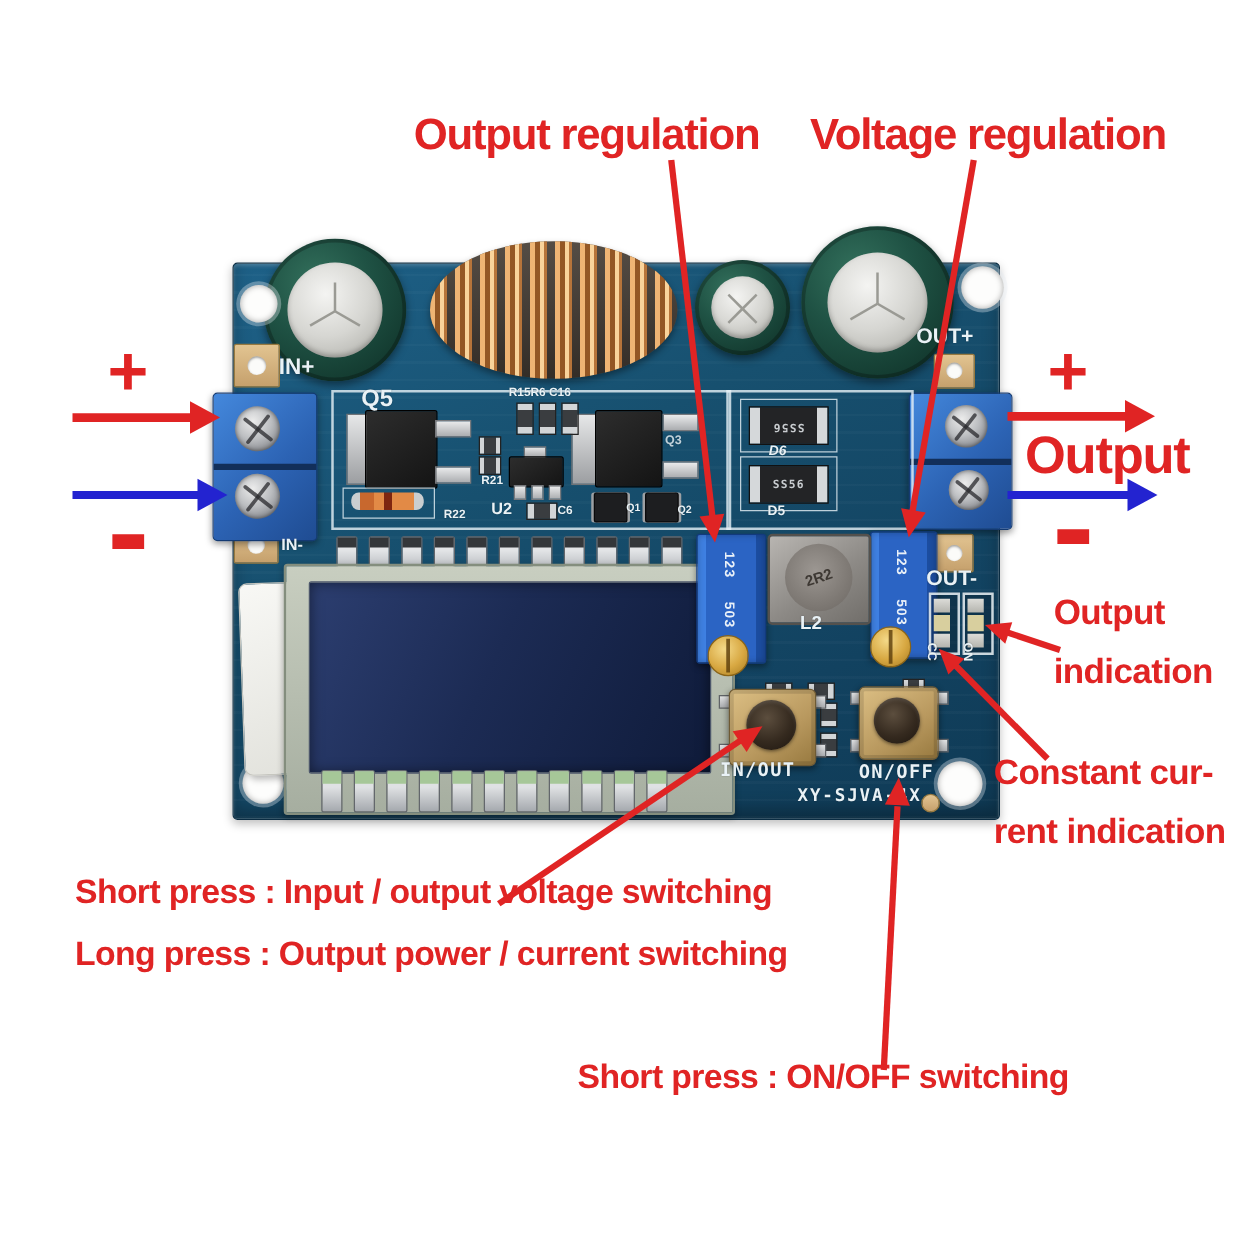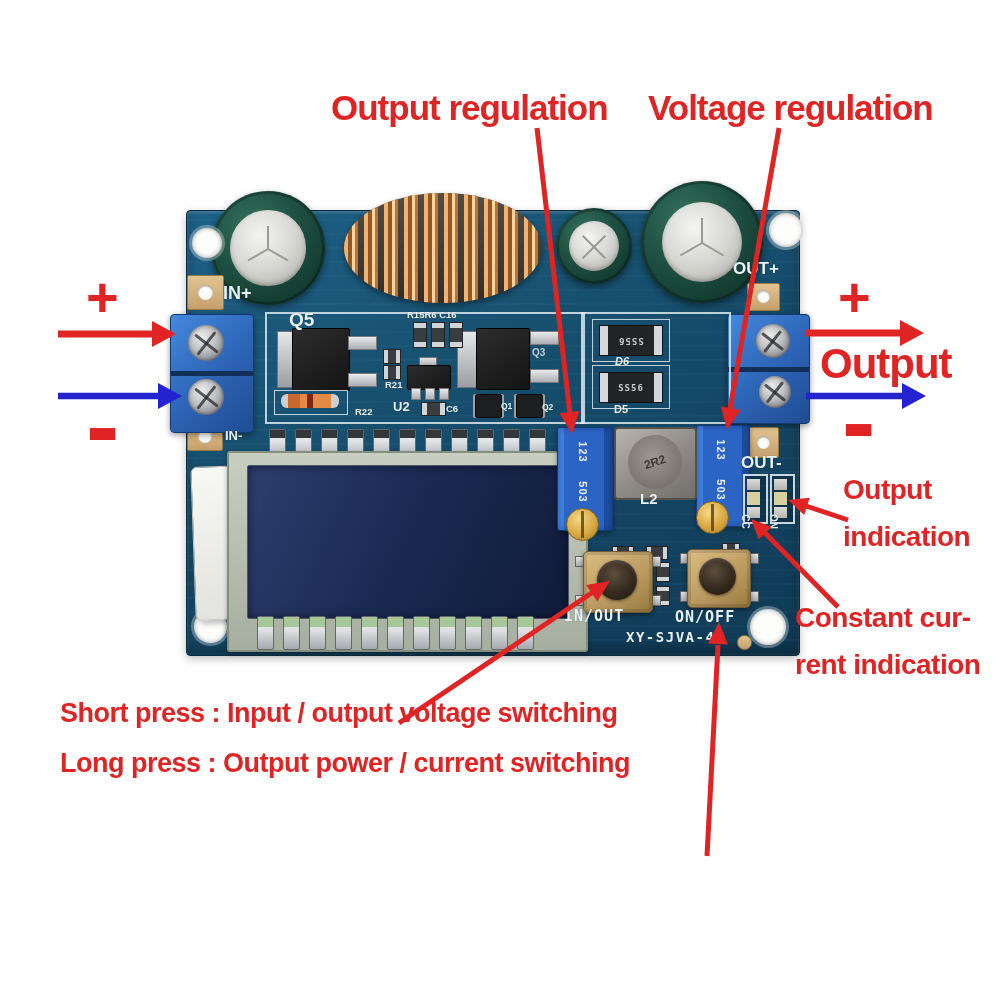--- a/index.html
+++ b/index.html
@@ -9,21 +9,21 @@
   
   .board{position:absolute;left:186px;top:210px;width:612px;height:444px;
     background:linear-gradient(155deg,#1e6188 0%,#17506f 38%,#124260 75%,#0f3a55 100%);
     border:1px solid #0a2c42;border-radius:4px;
     box-shadow:inset 0 2px 3px rgba(255,255,255,.18), inset 0 -8px 14px rgba(0,0,0,.28), 0 3px 8px rgba(0,0,0,.25);}
   .board::before{content:"";position:absolute;inset:0;border-radius:4px;
     background:repeating-linear-gradient(0deg,rgba(255,255,255,.025) 0 2px,transparent 2px 14px);}
   .silkbox{position:absolute;border:2px solid rgba(233,243,247,.8);}
   .silk{position:absolute;color:#e9f2f6;font-weight:bold;white-space:nowrap;
         font-family:"Liberation Sans",sans-serif;text-shadow:0 0 1px rgba(0,0,0,.4);}
-  .mono{font-family:"DejaVu Sans Mono","Liberation Mono",monospace;}
+  .mono{font-family:"DejaVu Sans Mono","Liberation Mono",monospace;margin-left:12px;}
   
   .cap{position:absolute;border-radius:50%;
     background:radial-gradient(circle at 36% 30%,#33705c 0%,#1f5244 40%,#143c31 75%,#0d2c24 100%);
     box-shadow:0 3px 7px rgba(0,0,0,.45), inset 0 0 0 3px rgba(0,0,0,.25);}
   .cap .top{position:absolute;left:17%;top:17%;width:66%;height:66%;border-radius:50%;
     background:radial-gradient(circle at 40% 33%,#f4f4f2 0%,#d6d6d2 50%,#a8a8a2 100%);
     box-shadow:inset 0 -2px 4px rgba(0,0,0,.25);}
   .vent{position:absolute;left:50%;top:50%;width:31%;height:2px;background:#9a9a94;transform-origin:0 50%;}
   
   .toroid{position:absolute;border-radius:50%;background:linear-gradient(#554d45,#332d27);
@@ -346,14 +346,15 @@
 
   <div class="txt note" style="left:843px;top:474px;">Output</div>
   <div class="txt note" style="left:843px;top:521px;">indication</div>
 
   <div class="txt note" style="left:795px;top:602px;">Constant cur-</div>
   <div class="txt note" style="left:795px;top:649px;">rent indication</div>
 
   <div class="txt press" style="left:20px;top:698px;">Short press : Input / output voltage switching</div>
   <div class="txt press" style="left:20px;top:748px;">Long press : Output power / current switching</div>
 
+  <div class="txt press" style="left:422px;top:846px;">Short press : ON/OFF switching</div>
 
 </div>
 
 </body></html>

